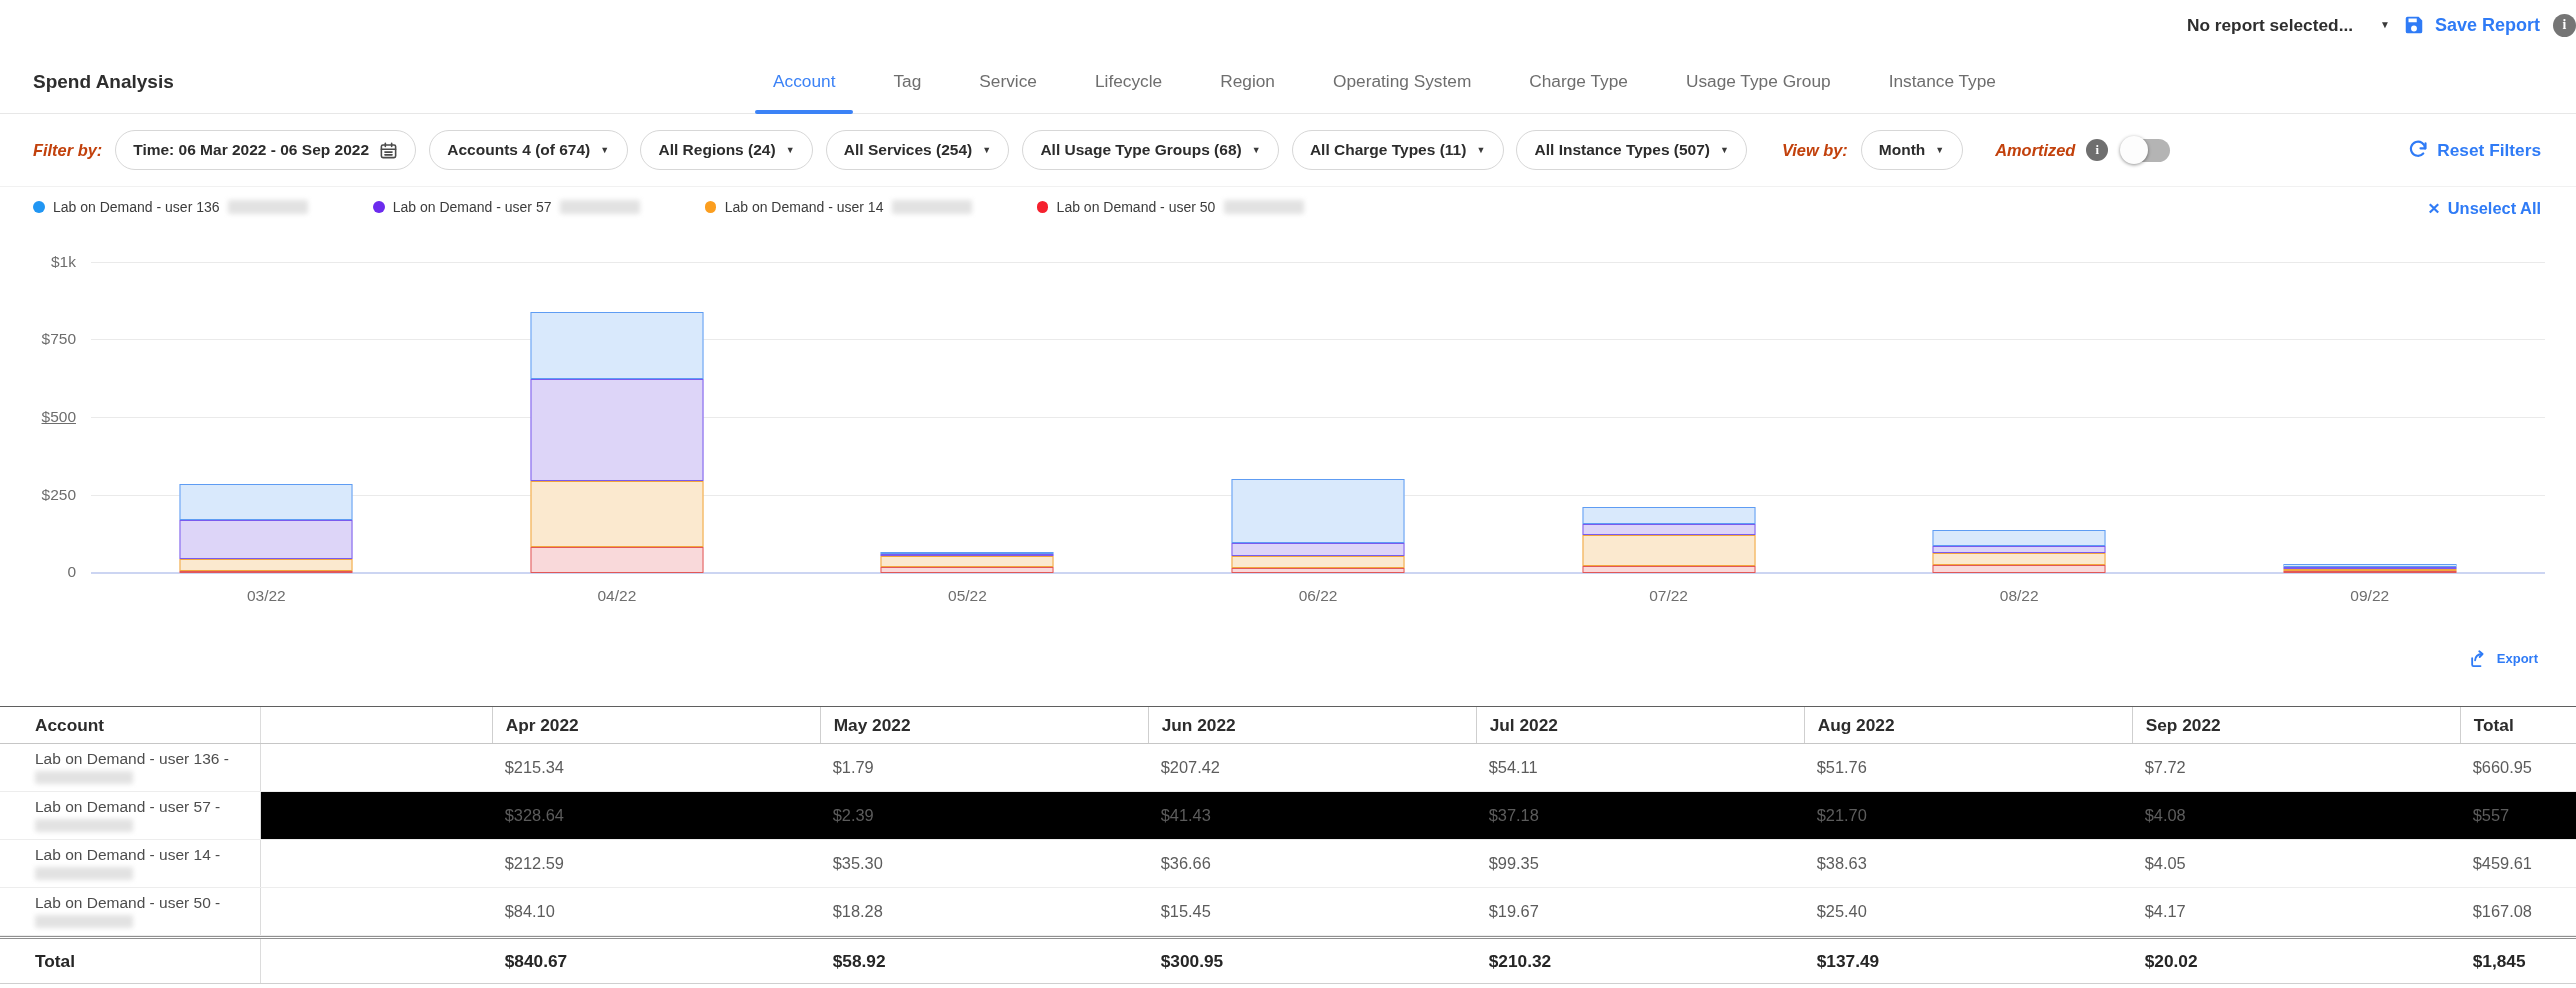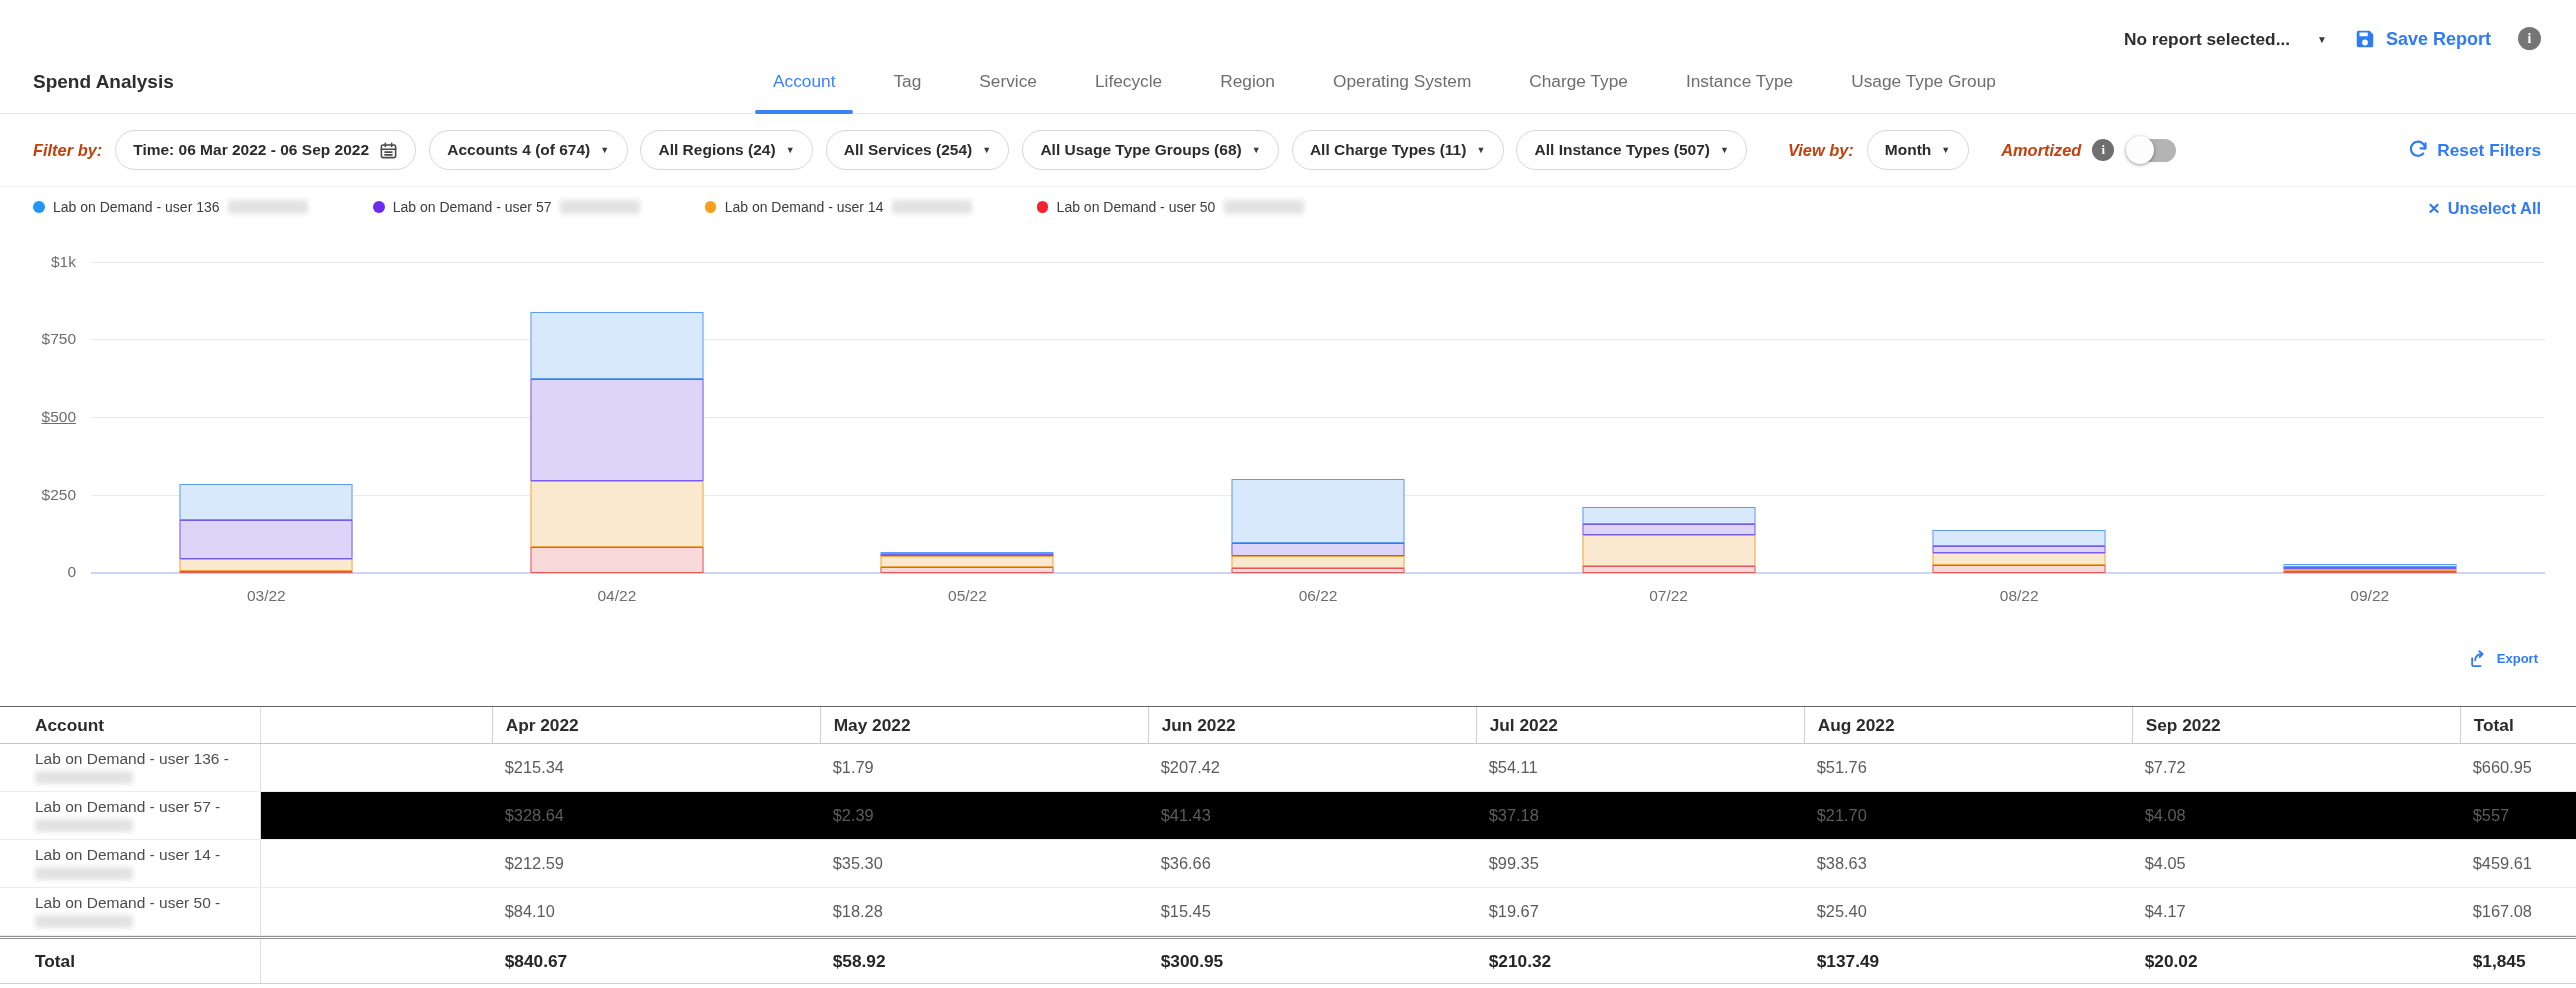--- a/index.html
+++ b/index.html
@@ -2,41 +2,41 @@
 <html style="font-size:14.5px"><head>
 <meta charset="utf-8">
 <style>
   * { box-sizing: border-box; margin: 0; padding: 0; }
   html,body { background:#fff; }
   .app {
     position: relative; width: 2576px; height: 989px; background:#fff;
     font-family: "Liberation Sans", sans-serif; color:#2f2f2f; overflow:hidden;
   }
   
-  .topbar { height:50px; display:flex; align-items:flex-end; justify-content:flex-end; gap:27px; padding-right:35px; }
+  .topbar { height:50px; display:flex; align-items:center; justify-content:flex-end; gap:13px; }
   .report-select { display:flex; align-items:center; gap:27px; font-weight:700; font-size:17.3px; color:#2e2e2e; cursor:pointer; }
   .caret { font-size:10px; color:#3a3a3a; line-height:1; }
   .save-btn { display:flex; align-items:center; gap:10px; color:#2f7bf6; font-weight:700; font-size:18px; cursor:pointer; }
   .info-circle { width:23px; height:23px; border-radius:50%; background:#757575; color:#fff; font-size:13.6px; font-weight:700;
     display:flex; align-items:center; justify-content:center; font-family:"Liberation Serif", serif; }
   
   .titlebar { height:64px; display:flex; align-items:stretch; border-bottom:0.9px solid #e7e7e7; }
   .page-title { width:744px; padding-left:33px; font-size:19px; font-weight:700; color:#2e2e2e; display:flex; align-items:center; }
   .tabs { display:flex; }
   .tab { padding:0 29px; display:flex; align-items:center; font-size:17.3px; color:#6e6e6e; position:relative; cursor:pointer; white-space:nowrap; }
   .tab.active { color:#3b82f6; }
   .tab.active::after { content:""; position:absolute; left:11px; right:11px; bottom:-0.9px; height:3.6px; background:#3b82f6; border-radius:2.7px; }
   
   .filterbar { height:73px; display:flex; align-items:center; gap:12.7px; padding:0 35px 0 33px; border-bottom:0.9px solid #f1f1f1; }
   .bold-label { font-weight:700; font-size:16.4px; color:#c2410c; white-space:nowrap;font-style:italic; }
   .pills { display:flex; gap:12.7px; align-items:center; }
   .pill { height:40px; border:0.9px solid #d7d7d7; border-radius:20px; background:#fff; display:flex; align-items:center; gap:10px;
     padding:0 17.3px; font-weight:700; font-size:15.5px; color:#2c2c2c; white-space:nowrap; cursor:pointer; }
   .pill .caret { font-size:9px; }
-  .viewby { margin-left:28px;text-align:center; }
+  .viewby { margin-left:22px;text-align:center; }
   .amortized-wrap { display:flex; align-items:center; gap:11px; margin-left:20px; }
   .info-small { width:22px; height:22px; border-radius:50%; background:#6f6f6f; color:#fff; font-size:12.7px; font-weight:700;
     display:flex; align-items:center; justify-content:center; font-family:"Liberation Serif", serif; }
   .toggle { width:47px; height:23px; border-radius:11.8px; background:#b4b4b4; position:relative; margin-left:3.6px; cursor:pointer; }
   .toggle .knob { position:absolute; left:-2.7px; top:-2.7px; width:28px; height:28px; border-radius:50%; background:#fdfdfd;
     box-shadow:0 0.9px 3.6px rgba(0,0,0,.45); }
   .reset-btn { margin-left:auto; display:flex; align-items:center; gap:9px; color:#2f7bf6; font-weight:700; font-size:17.3px; cursor:pointer; }
   
   .legendbar { height:60px; display:flex; align-items:flex-start; padding:11.8px 35px 0 33px; }
   .legend-item { display:flex; flex-direction:column; margin-right:65px; }
@@ -104,22 +104,22 @@
   <div class="titlebar">
     <div class="page-title">Spend Analysis</div>
     <nav class="tabs">
         <div class="tab active">Account</div>
         <div class="tab">Tag</div>
         <div class="tab">Service</div>
         <div class="tab">Lifecycle</div>
         <div class="tab">Region</div>
         <div class="tab">Operating System</div>
         <div class="tab">Charge Type</div>
+        <div class="tab">Usage Type Group</div>
         <div class="tab">Instance Type</div>
-        <div class="tab">Usage Type Group</div>
       </nav>
   </div>
 
   <div class="filterbar">
     <span class="bold-label">Filter by:</span>
     <div class="pills">
         <div class="pill">
           <span>Time: 06 Mar 2022 - 06 Sep 2022</span>
           <span>
             <svg width="19" height="19" viewBox="0 0 24 24" fill="none" stroke="#4a4a4a" stroke-width="2" stroke-linecap="round">

